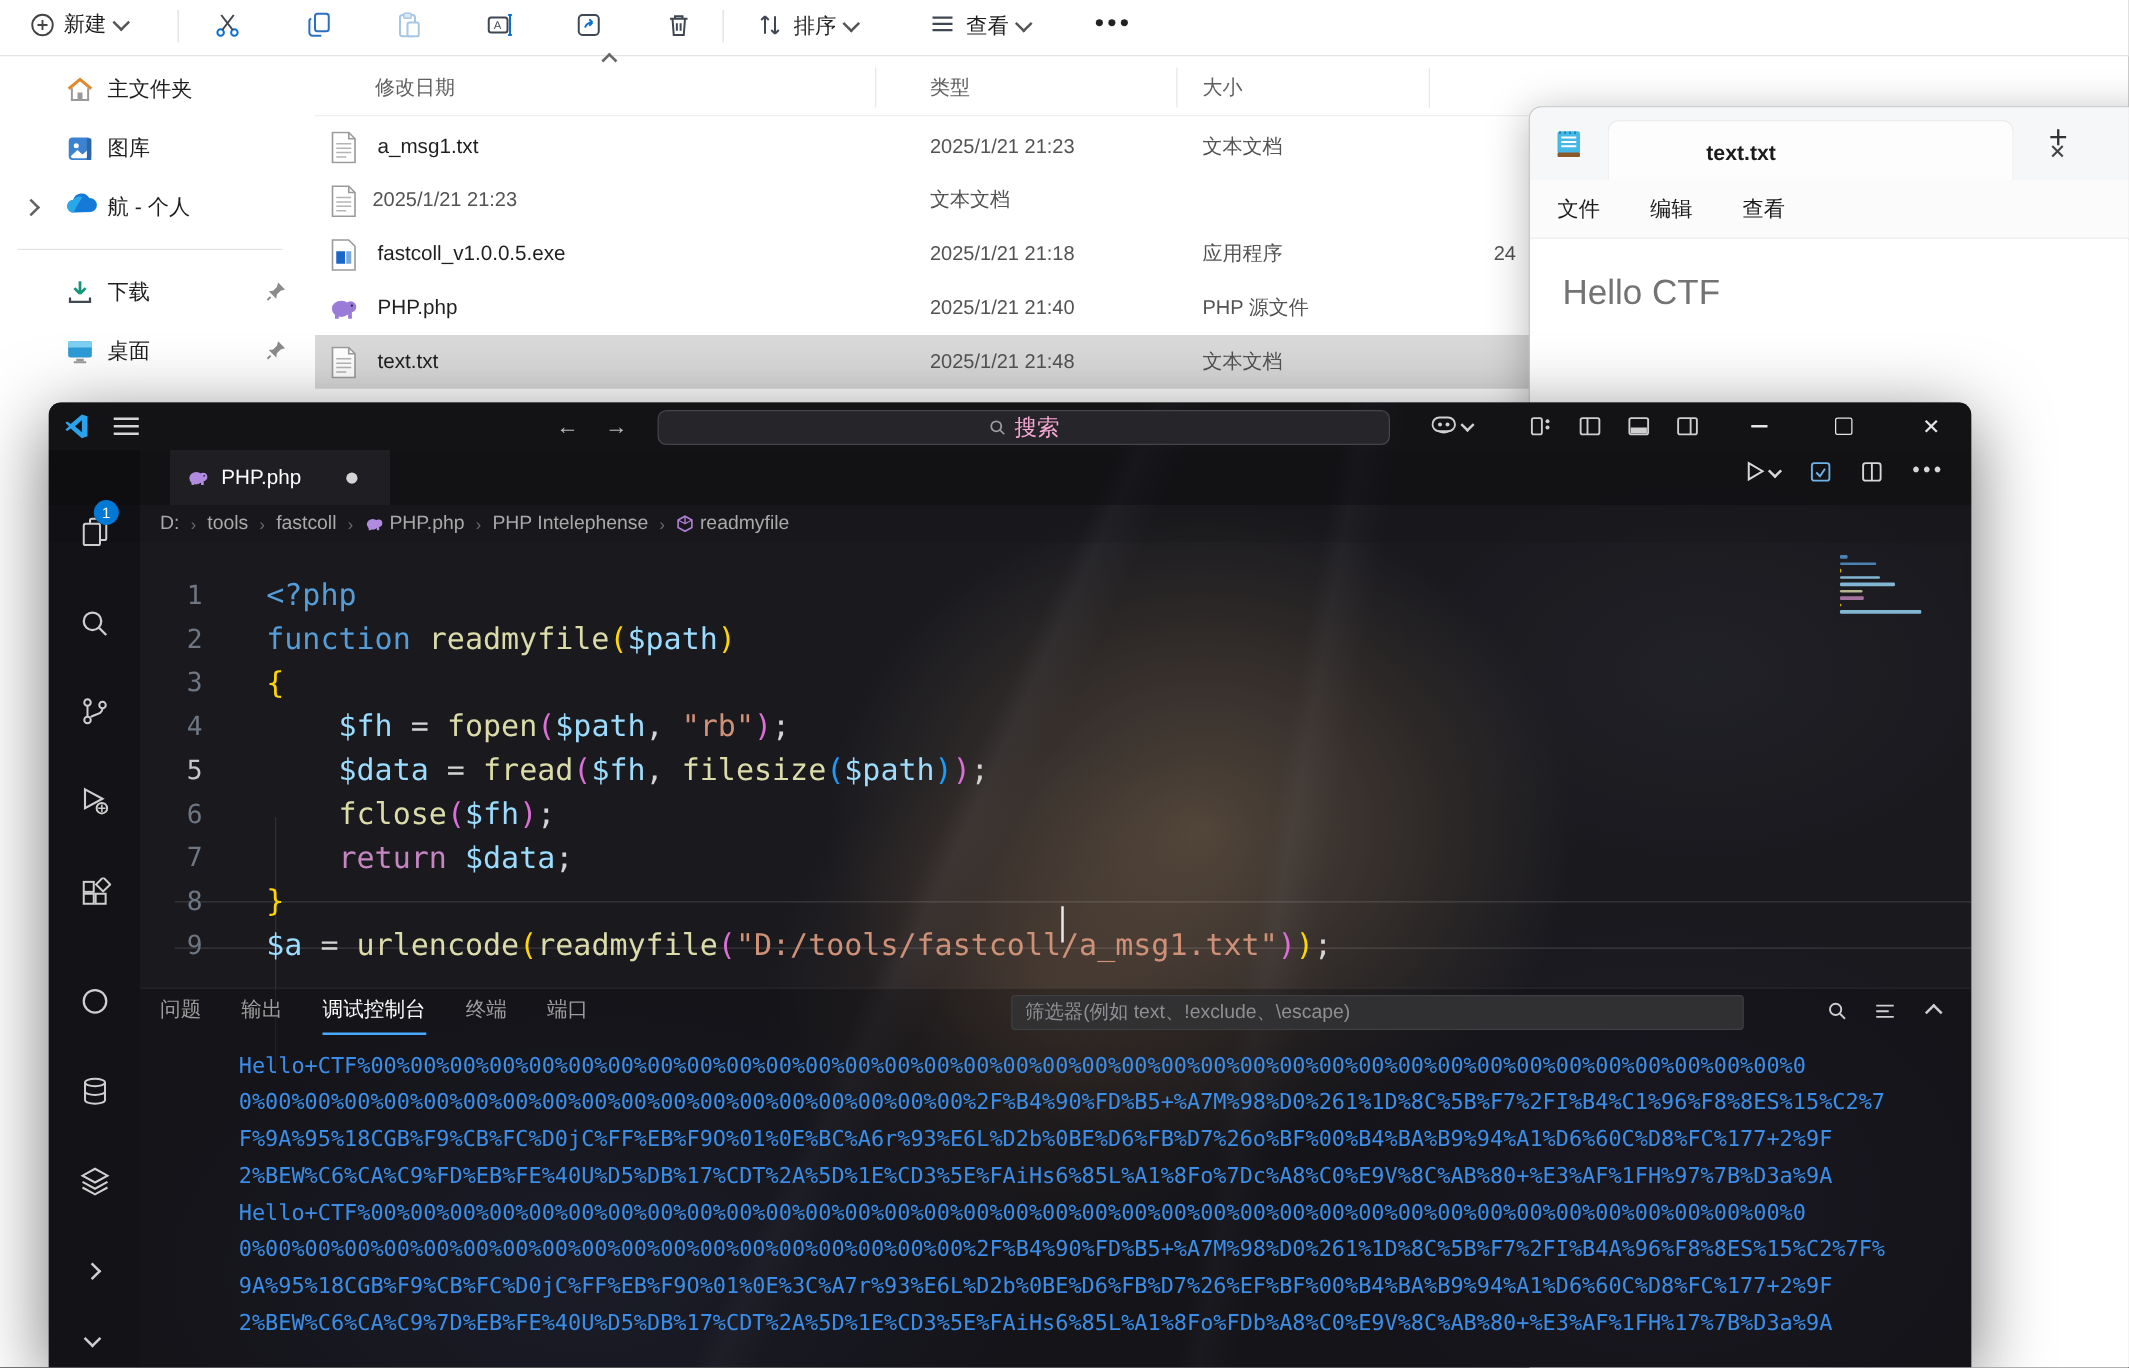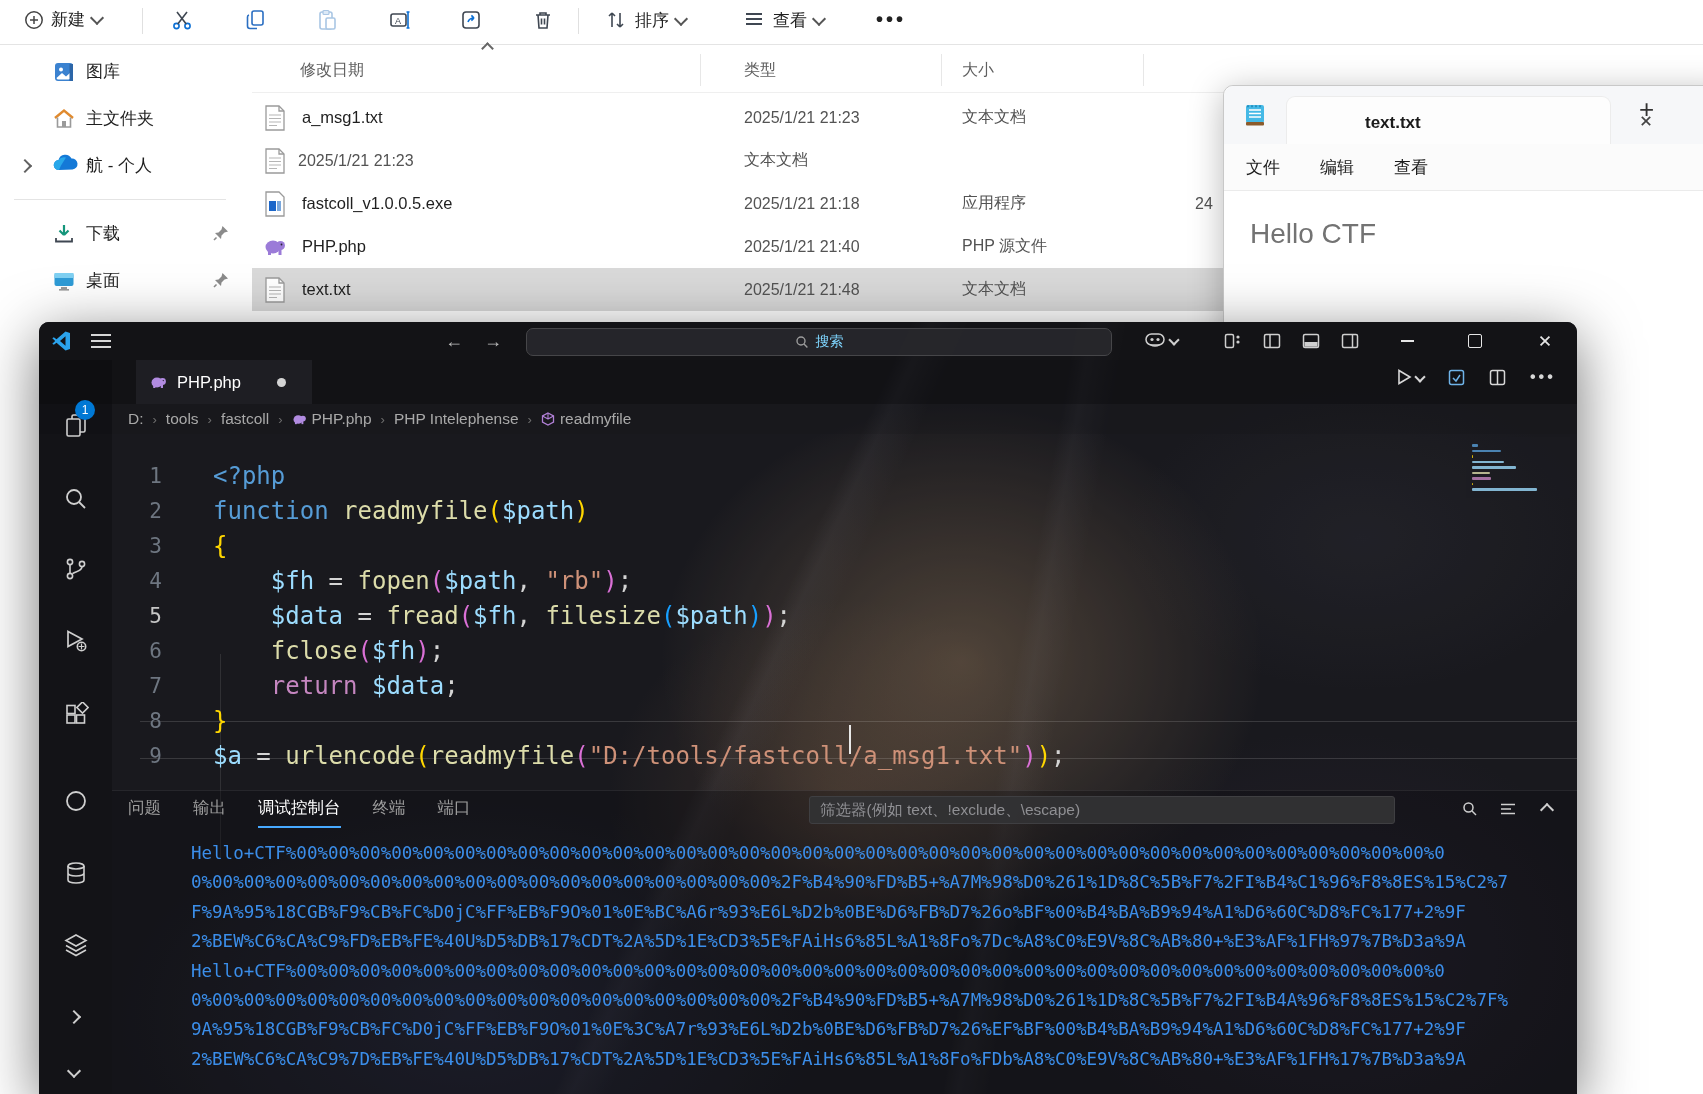--- a/index.html
+++ b/index.html
@@ -55,21 +55,21 @@
       radial-gradient(320px 280px at 52% 62%, rgba(148,108,78,.32), transparent 72%),
       radial-gradient(520px 320px at 28% 90%, rgba(68,74,120,.32), transparent 70%),
       radial-gradient(420px 320px at 84% 82%, rgba(74,54,96,.25), transparent 70%),
       radial-gradient(340px 220px at 86% 28%, rgba(120,120,145,.10), transparent 70%),
       #1c1c21;}
   .vs-titlebar{position:absolute;left:0;top:0;width:100%;height:38px;background:rgba(12,12,15,.55);}
   .vs-logo{position:absolute;left:12px;top:8px;}
   .vs-burger{position:absolute;left:52px;top:12px;width:20px;height:14px;cursor:pointer;}
   .vs-burger i{display:block;height:2px;background:#d6d6d6;margin-bottom:4px;}
   .vs-navarrow{position:absolute;top:9px;color:#bdbdbd;font-size:18px;width:24px;text-align:center;}
-  .vs-cmdcenter{position:absolute;left:487px;top:6px;width:584px;height:26px;background:rgba(40,40,44,.9);border:1px solid #464649;border-radius:7px;display:flex;align-items:center;justify-content:center;gap:7px;color:#7dd3fc;font-size:14px;}
+  .vs-cmdcenter{position:absolute;left:487px;top:6px;width:584px;height:26px;background:rgba(40,40,44,.9);border:1px solid #464649;border-radius:7px;display:flex;align-items:center;justify-content:center;gap:7px;color:#f9a8d4;font-size:18px;}
   .vs-titleicon{position:absolute;top:10px;color:#cfcfcf;}
   .vs-winbtn{position:absolute;top:0;width:46px;height:38px;display:flex;align-items:center;justify-content:center;color:#e6e6e6;}
   .vs-maxbox{width:12px;height:12px;border:1.5px solid #e6e6e6;border-radius:2px;}
   .vs-minbar{width:13px;height:1.8px;background:#e6e6e6;}
   .vs-tabbar{position:absolute;left:0;top:38px;width:100%;height:44px;background:rgba(8,8,10,.5);}
   .vs-tab{position:absolute;left:97px;top:0;width:176px;height:44px;background:rgba(31,31,37,.92);display:flex;align-items:center;gap:10px;padding-left:14px;box-sizing:border-box;font-size:16.5px;color:#fff;}
   .vs-moddot{width:9px;height:9px;border-radius:50%;background:#d4d4d4;margin-left:26px;}
   .vs-editoractions{position:absolute;top:8px;display:flex;align-items:center;gap:24px;color:#d4d4d4;}
   .vs-breadcrumbs{position:absolute;left:0;top:82px;width:100%;height:30px;background:rgba(16,16,20,.35);display:flex;align-items:center;gap:9px;padding-left:89px;box-sizing:border-box;font-size:15.5px;color:#a9a9a9;}
   .vs-breadcrumbs .bc-sep{color:#6d6d6d;font-size:13px;}
@@ -199,37 +199,37 @@
     </div>
     <span class="fx-sort-caret chev up" style="width:7px;height:7px;"></span>
     <div class="fx-colsep" style="left:700px;"></div>
     <div class="fx-colsep" style="left:941px;"></div>
     <div class="fx-colsep" style="left:1143px;"></div>
 
     <nav class="fx-side" id="fx-side">
         <div class="fx-side-item">
           <span class="sicon">
             <svg width="24" height="24" viewBox="0 0 24 24">
+              <path d="M3 11 L12 3.5 L21 11" fill="none" stroke="#e08a2e" stroke-width="2.4"></path>
+              <path d="M5.5 10.5 V20 h13 V10.5" fill="#fff" stroke="#9a9a9a" stroke-width="1.6"></path>
+              <rect x="10" y="14" width="4" height="6" fill="#9a9a9a"></rect>
+            </svg>
+          </span>
+          <span class="slabel">主文件夹</span>
+        </div>
+        <div class="fx-side-item">
+          <span class="sicon">
+            <svg width="24" height="24" viewBox="0 0 24 24">
               <rect x="3" y="3" width="18" height="18" rx="3" fill="#3b82d0"></rect>
               <circle cx="9" cy="9.5" r="2" fill="#fff"></circle>
               <path d="M4.5 18 l5.5-5 4 3.5 4.5-4 v5 a2 2 0 0 1-2 2 h-10 a2 2 0 0 1-2-1.5z" fill="#fff"></path>
               <rect x="17.5" y="4" width="3.5" height="17" fill="#2c66a8"></rect>
             </svg>
           </span>
           <span class="slabel">图库</span>
-        </div>
-        <div class="fx-side-item">
-          <span class="sicon">
-            <svg width="24" height="24" viewBox="0 0 24 24">
-              <path d="M3 11 L12 3.5 L21 11" fill="none" stroke="#e08a2e" stroke-width="2.4"></path>
-              <path d="M5.5 10.5 V20 h13 V10.5" fill="#fff" stroke="#9a9a9a" stroke-width="1.6"></path>
-              <rect x="10" y="14" width="4" height="6" fill="#9a9a9a"></rect>
-            </svg>
-          </span>
-          <span class="slabel">主文件夹</span>
         </div>
         <div class="fx-side-item">
           <span class="schev chev right"></span>
           <span class="sicon">
             <svg width="26" height="18" viewBox="0 0 26 18">
               <path d="M7 16 a5 5 0 0 1-.5-10 a7 7 0 0 1 13-1.5 a5.5 5.5 0 0 1 1 11 z" fill="#1479d7"></path>
               <path d="M7 16 a5 5 0 0 1-.5-10 a7 7 0 0 1 7.5-2.5 l-5 8z" fill="#28a8ea"></path>
             </svg>
           </span>
           <span class="slabel">航 - 个人</span>

